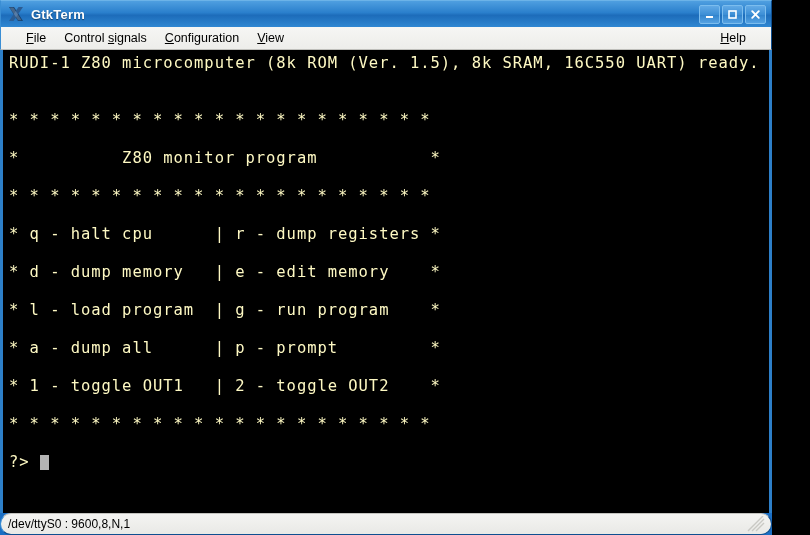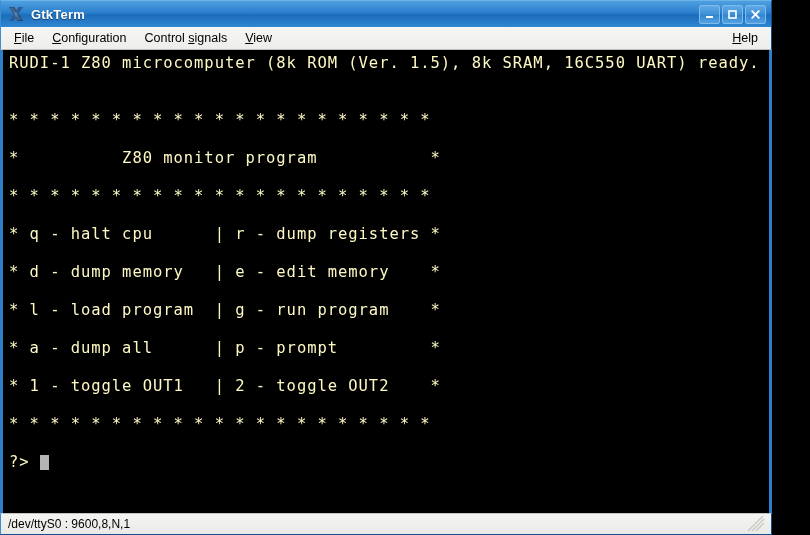--- a/index.html
+++ b/index.html
@@ -80,21 +80,21 @@
 
   
   #menubar {
     height: 23px;
     min-height: 23px;
     box-sizing: border-box;
     background: linear-gradient(to bottom, #f6f6f4 0%, #ededea 100%);
     border-bottom: 1px solid #bfbfbb;
     display: flex;
     align-items: center;
-    padding: 0 4px;
+    padding: 0 16px;
     border-left: 1px solid #3a8ed4;
     border-right: 1px solid #0f4f90;
   }
   .menu-item {
     font-size: 12.5px;
     color: #000000;
     padding: 2px 9px 3px 9px;
     white-space: nowrap;
     cursor: default;
   }
@@ -140,20 +140,21 @@
     background: linear-gradient(to bottom, #f4f4f2 0%, #e9e9e6 100%);
     border-top: 1px solid #c3c3bf;
     border-left: 1px solid #3a8ed4;
     border-right: 1px solid #0f4f90;
     border-bottom: 1px solid #0f4f90;
     display: flex;
     align-items: center;
     font-size: 12px;
     color: #000000;
     padding: 0 2px;
+    border-radius: 11px;
   }
   #status-port {
     padding-left: 4px;
     white-space: nowrap;
     border: 1px solid transparent;
   }
   #statusbar .sb-spacer { flex: 1 1 auto; }
   #grip {
     width: 18px;
     height: 16px;
@@ -203,22 +204,22 @@
       <span class="tb-btn">
         <svg width="11" height="11" viewBox="0 0 11 11">
           <path d="M2.2,2.2 L8.8,8.8 M8.8,2.2 L2.2,8.8" stroke="#ffffff" stroke-width="1.9" stroke-linecap="round"></path>
         </svg>
       </span>
     </span>
   </div>
 
   <div id="menubar">
     <span class="menu-item"><u>F</u><span>ile</span></span>
+    <span class="menu-item">Control <u>s</u><span>ignals</span></span>
     <span class="menu-item"><u>C</u><span>onfiguration</span></span>
-    <span class="menu-item">Control <u>s</u><span>ignals</span></span>
     <span class="menu-item"><u>V</u><span>iew</span></span>
     <span class="menu-spacer"></span>
     <span class="menu-item"><u>H</u><span>elp</span></span>
   </div>
 
   <div id="terminal-wrap">
     <div id="terminal"><div class="tline">RUDI-1 Z80 microcomputer (8k ROM (Ver. 1.5), 8k SRAM, 16C550 UART) ready.</div><div class="tline"></div><div class="tline"></div><div class="tline">* * * * * * * * * * * * * * * * * * * * *</div><div class="tline"></div><div class="tline">*          Z80 monitor program           *</div><div class="tline"></div><div class="tline">* * * * * * * * * * * * * * * * * * * * *</div><div class="tline"></div><div class="tline">* q - halt cpu      | r - dump registers *</div><div class="tline"></div><div class="tline">* d - dump memory   | e - edit memory    *</div><div class="tline"></div><div class="tline">* l - load program  | g - run program    *</div><div class="tline"></div><div class="tline">* a - dump all      | p - prompt         *</div><div class="tline"></div><div class="tline">* 1 - toggle OUT1   | 2 - toggle OUT2    *</div><div class="tline"></div><div class="tline">* * * * * * * * * * * * * * * * * * * * *</div><div class="tline"></div><div class="tline"><span>?&gt; </span><span class="cursor"></span></div></div>
   </div>
 
   <div id="statusbar">

